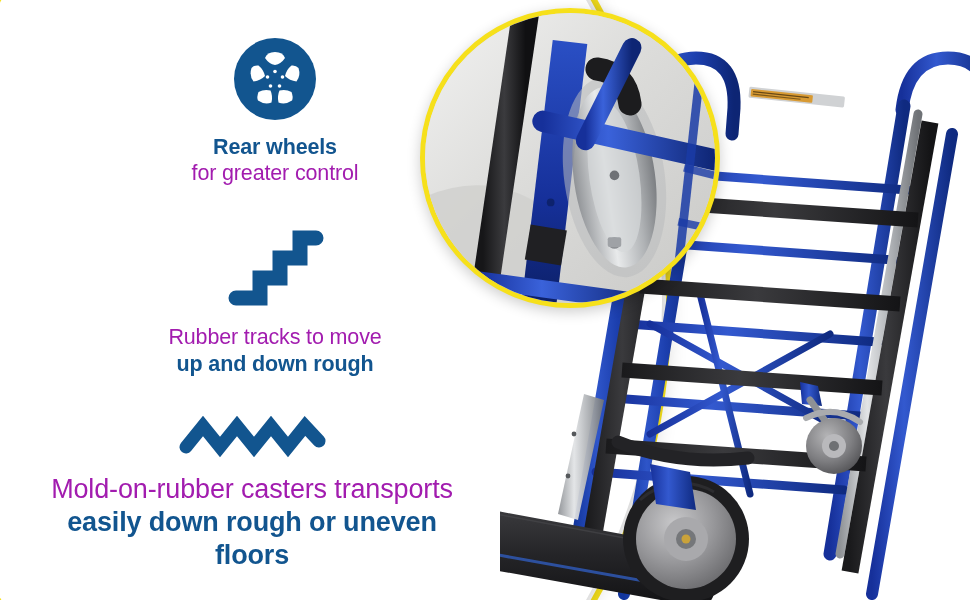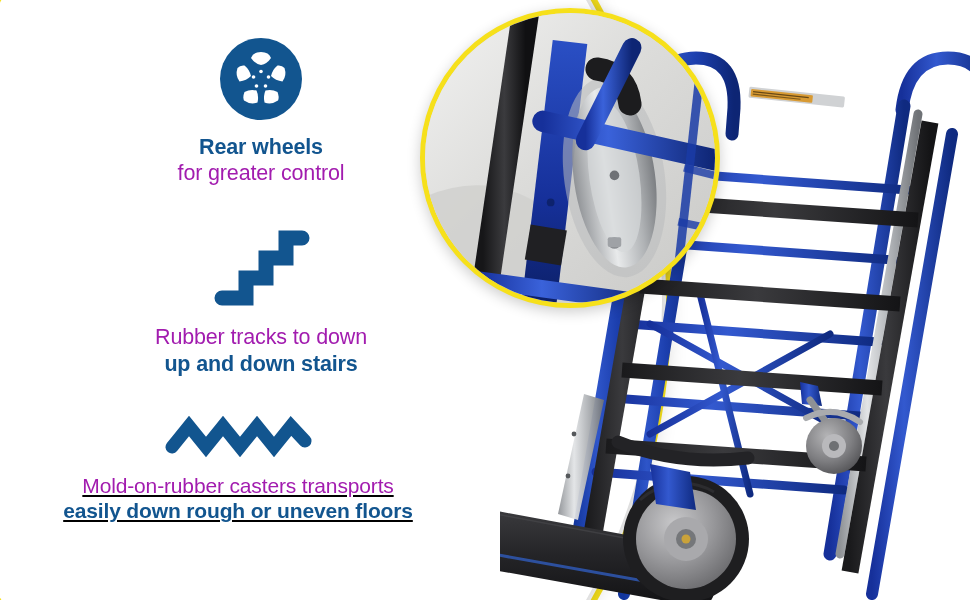--- a/index.html
+++ b/index.html
@@ -51,21 +51,21 @@
     border-radius:50%;
     background:transparent;
     box-shadow:14px 0 22px -10px rgba(0,0,0,0.22);
     z-index:2;
     pointer-events:none;
   }
 
   
   #features {
     position:absolute;
-    left:96px; top:38px;
+    left:110px; top:38px;
     width:330px; height:530px;
     z-index:6;
     display:flex;
     flex-direction:column;
     align-items:center;
   }
   .feature { width:100%; text-align:center; }
   .feature-icon {
     display:flex; align-items:center; justify-content:center;
     margin:0 auto;
@@ -75,21 +75,21 @@
     line-height:1.22;
     font-size:21.5px;
     letter-spacing:-0.15px;
   }
   .line-black { color:#a21caf; font-weight:400; display:block; }
   .line-blue  { color:#12558f; font-weight:700; display:block; }
 
   #feature-wheels   { margin-top:0px; }
   #feature-stairs   { margin-top:38px; }
   #feature-casters  { margin-top:36px; }
-  #feature-casters .feature-text { font-size:21px;text-decoration:underline; }
+  #feature-casters .feature-text { font-size:27px; }
   #feature-casters { width:420px; margin-left:-46px; }
 
   
   #photo-stage {
     position:absolute;
     left:380px; top:0;
     width:590px; height:600px;
     z-index:3;
     overflow:hidden;
   }
@@ -344,22 +344,22 @@
       </div>
     </div>
 
     <div class="feature" id="feature-stairs">
       <div class="feature-icon">
         <svg width="106" height="86" viewBox="0 0 106 86" aria-hidden="true">
           <path d="M14 74 H 38 V 54 H 58 V 34 H 78 V 14 H 94" fill="none" stroke="#12558f" stroke-width="15" stroke-linecap="round" stroke-linejoin="miter"></path>
         </svg>
       </div>
       <div class="feature-text">
-        <span class="line-black">Rubber tracks to down</span>
-        <span class="line-blue">up and down stairs</span>
+        <span class="line-black">Rubber tracks to move</span>
+        <span class="line-blue">up and down rough</span>
       </div>
     </div>
 
     <div class="feature" id="feature-casters">
       <div class="feature-icon">
         <svg width="150" height="46" viewBox="0 0 150 46" aria-hidden="true">
           <path d="M9 34 L 26 13 L 43 34 L 60 13 L 77 34 L 94 13 L 111 34 L 128 13 L 142 28" fill="none" stroke="#12558f" stroke-width="13" stroke-linecap="round" stroke-linejoin="miter"></path>
         </svg>
       </div>
       <div class="feature-text">

